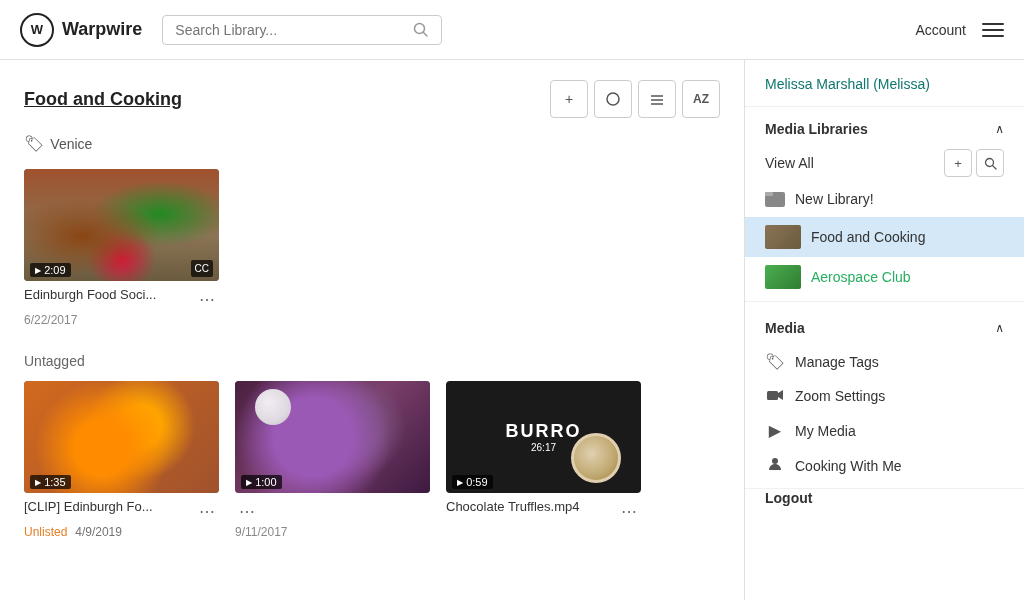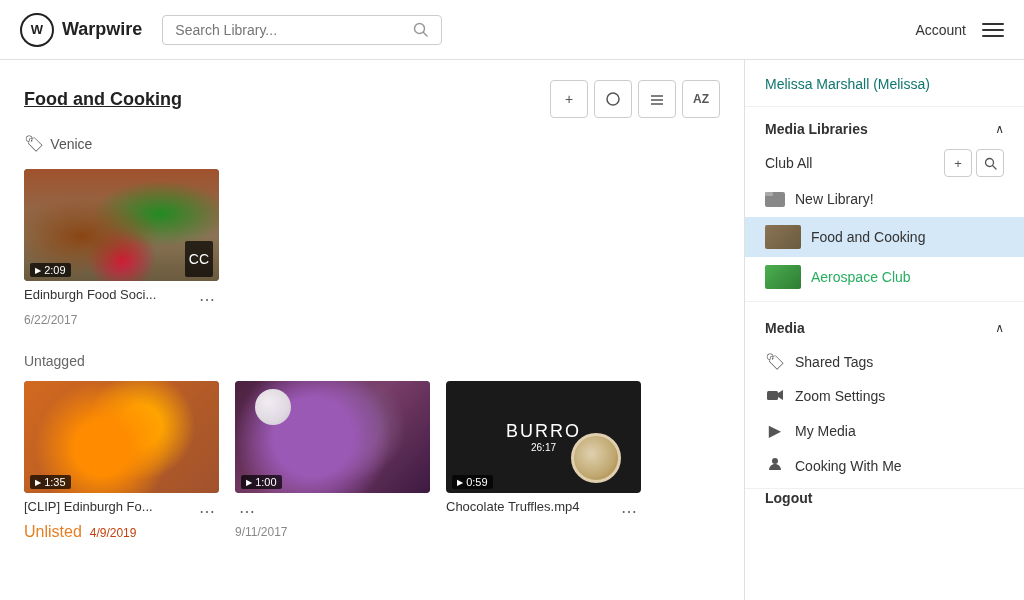--- a/index.html
+++ b/index.html
@@ -77,49 +77,49 @@
     .salad-bowl {
       width: 100%; height: 100%; background:
         radial-gradient(circle at 40% 50%, #9B59B6 30%, transparent 60%),
         radial-gradient(circle at 60% 40%, #7B4E7B 20%, transparent 40%),
         linear-gradient(135deg, #4A2040 0%, #7B3F6B 50%, #3D1A40 100%);
     }
     .burro-thumb {
       width: 100%; height: 100%; background: #1a1a1a;
       display: flex; flex-direction: column; align-items: center; justify-content: center; color: #fff;
     }
-    .burro-text { font-size: 18px; font-weight: 400; letter-spacing: 2px; }
+    .burro-text { font-size: 18px; font-weight: 700; letter-spacing: 2px; }
     .burro-sub { font-size: 10px; }
 
     .video-overlay-bottom {
       position: absolute; bottom: 0; left: 0; right: 0;
       display: flex; justify-content: space-between; align-items: flex-end;
       padding: 4px 6px;
     }
     .video-duration {
       background: rgba(0,0,0,0.7); color: #fff; font-size: 11px;
       padding: 1px 5px; border-radius: 2px; display: flex; align-items: center; gap: 3px;
     }
     .play-triangle { font-size: 8px; }
     .cc-badge {
-      background: rgba(0,0,0,0.7); color: #fff; font-size: 14px;
-      padding: 10px 4px; border-radius: 2px;
+      background: rgba(0,0,0,0.7); color: #fff; font-size: 10px;
+      padding: 3px 4px; border-radius: 2px;
     }
 
     .video-info { padding: 6px 0 2px 0; }
     .video-title-row { display: flex; align-items: flex-start; justify-content: space-between; gap: 4px; }
     .video-title { font-size: 13px; font-weight: 500; color: #333; flex: 1; line-height: 1.3; }
     .more-btn {
       width: 24px; height: 24px; border: none; background: transparent; cursor: pointer;
       display: flex; align-items: center; justify-content: center; color: #666; font-size: 16px;
       border-radius: 50; flex-shrink: 0;
     }
     .video-meta { font-size: 12px; color: #888; margin-top: 2px; }
-    .video-status-unlisted { font-size: 16px; color: #e67e22; margin-top: 6px; }
-    .video-date-inline { font-size: 12px; color: #c2410c; display: inline; margin-left: 4px; }
+    .video-status-unlisted { font-size: 12px; color: #e67e22; margin-top: 6px; }
+    .video-date-inline { font-size: 12px; color: #737373; display: inline; margin-left: 4px; }
 
     .section-label { font-size: 14px; color: #666; margin-bottom: 12px; font-weight: 400; }
 
     
     .sidebar {
       width: 280px; border-left: 1px solid #e0e0e0;
       padding: 16px 0; overflow-y: auto; background: #fff; flex-shrink: 0;
     }
 
     .user-name {
@@ -339,21 +339,21 @@
   <aside class="sidebar">
 
     <div class="user-name">Melissa Marshall (Melissa)</div>
 
     <div class="sidebar-section-header">
       <span class="sidebar-section-title">Media Libraries</span>
       <span class="sidebar-collapse-icon">∧</span>
     </div>
 
     <div class="sidebar-top-actions">
-      <span class="sidebar-view-all">Club All</span>
+      <span class="sidebar-view-all">View All</span>
       <div class="sidebar-action-btns">
         <button class="sidebar-icon-btn">+</button>
         <button class="sidebar-icon-btn">
           <svg width="13" height="13" viewBox="0 0 13 13">
             <circle cx="5.5" cy="5.5" r="4" stroke="#555" stroke-width="1.3" fill="none"></circle>
             <line x1="8.5" y1="8.5" x2="12" y2="12" stroke="#555" stroke-width="1.3" stroke-linecap="round"></line>
           </svg>
         </button>
       </div>
     </div>
@@ -381,21 +381,21 @@
 
     <div class="sidebar-divider"></div>
 
     <div class="sidebar-section-header-media">
       <span class="sidebar-section-title">Media</span>
       <span class="sidebar-collapse-icon">∧</span>
     </div>
 
     <div class="sidebar-media-item">
       <span class="media-icon">🏷</span>
-      <span class="sidebar-item-label">Shared Tags</span>
+      <span class="sidebar-item-label">Manage Tags</span>
     </div>
 
     <div class="sidebar-media-item zoom-row" style="position:relative;">
       <span class="media-icon">
         <svg width="16" height="12" viewBox="0 0 16 12">
           <rect x="0" y="2" width="11" height="9" rx="1.5" fill="#555"></rect>
           <polygon points="11,4 16,1 16,11 11,8" fill="#555"></polygon>
         </svg>
       </span>
       <span class="sidebar-item-label">Zoom Settings</span>

